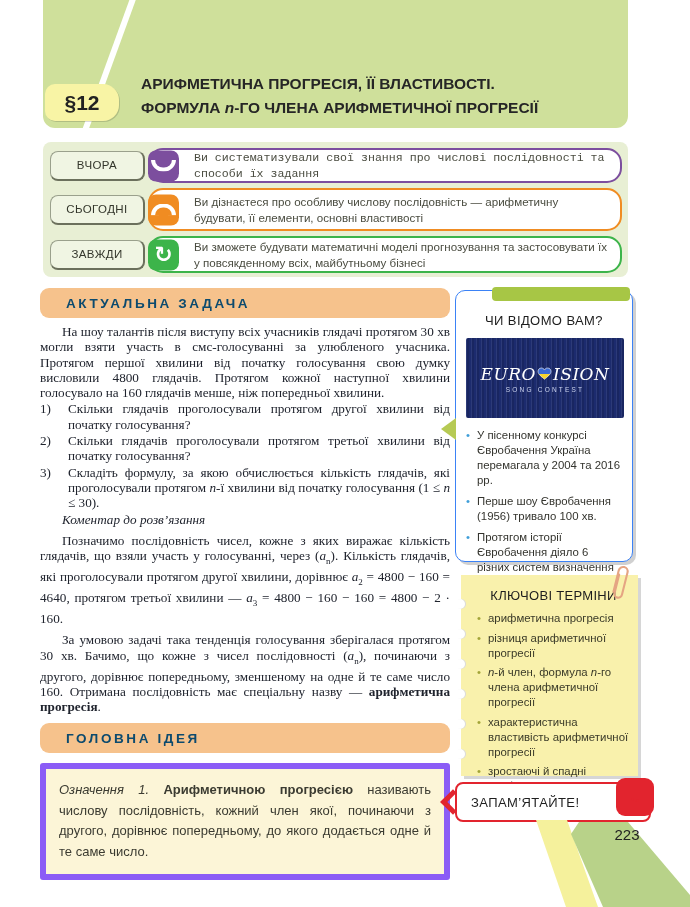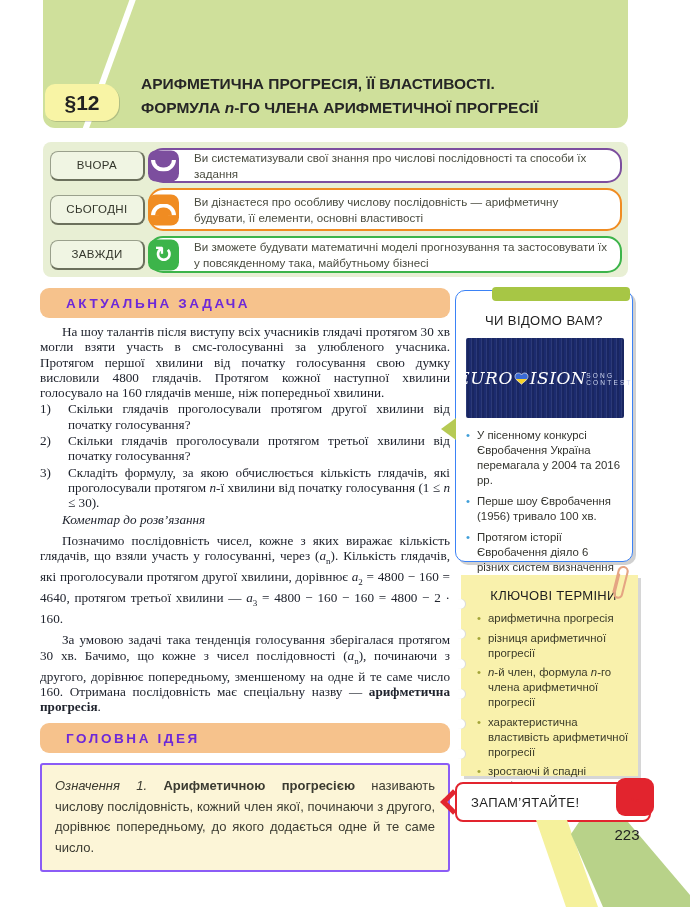--- a/index.html
+++ b/index.html
@@ -12,49 +12,49 @@
   .sec-tab{position:absolute;left:2px;top:84px;width:74px;height:37px;background:#f8f4a5;border-radius:10px 16px 16px 10px;display:flex;align-items:center;justify-content:center;font-weight:bold;font-size:21px;color:#222;box-shadow:1px 1px 0 rgba(0,0,0,.15);}
   .title{position:absolute;left:98px;top:72px;width:480px;font-weight:bold;font-size:15.5px;line-height:1.55;color:#262626;}
   .title .var{font-style:italic;}
 
   
   .timeline{position:absolute;left:43px;top:142px;width:585px;height:135px;background:#e8efd4;border-radius:8px;}
   .t-row{position:absolute;left:0;width:100%;}
   .t-label{position:absolute;left:7px;top:50%;transform:translateY(-50%);width:92px;height:27px;background:#f0f5e3;border:1px solid #9aa08c;border-right:2px solid #6b705c;border-bottom:2px solid #6b705c;border-radius:8px;display:flex;align-items:center;justify-content:center;font-size:11.5px;color:#33362b;letter-spacing:.4px;text-align:right;}
   .t-box{position:absolute;left:105px;right:6px;top:0;bottom:0;background:#fff;border:2px solid;border-radius:15px;display:flex;align-items:center;padding:2px 10px 2px 44px;box-sizing:border-box;font-size:11.6px;line-height:1.3;color:#4a4c40;}
   .t-icon{position:absolute;left:-2px;top:50%;transform:translateY(-50%);width:31px;height:31px;border-radius:8px;display:flex;align-items:center;justify-content:center;color:#fff;}
-  .row1{top:6px;height:35px;}  .row1 .t-box{border-color:#7c4e9e;} .row1 .t-icon{background:#7c4e9e;}
+  .row1{top:6px;height:35px;}  .row1 .t-box{border-color:#7c4e9e;font-family:Liberation Mono, monospace;} .row1 .t-icon{background:#7c4e9e;}
   .row2{top:46px;height:43px;} .row2 .t-box{border-color:#f08c22;} .row2 .t-icon{background:#f08c22;}
   .row3{top:94px;height:37px;} .row3 .t-box{border-color:#3cb44a;} .row3 .t-icon{background:#3cb44a;}
   .g-smile{width:17px;height:8px;border:4px solid #fff;border-top:none;border-radius:0 0 17px 17px;}
   .g-arc{width:17px;height:8px;border:4px solid #fff;border-bottom:none;border-radius:17px 17px 0 0;}
   .g-refresh{font-family:"DejaVu Sans",sans-serif;font-size:22px;font-weight:bold;line-height:1;}
 
   
   .main-col{position:absolute;left:40px;top:288px;width:410px;}
-  .band{height:30px;background:#f6c28c;border-radius:9px;display:flex;align-items:center;padding-left:26px;box-sizing:border-box;font-weight:bold;font-size:13.5px;letter-spacing:2.6px;color:#6d28d9;}
+  .band{height:30px;background:#f6c28c;border-radius:9px;display:flex;align-items:center;padding-left:26px;box-sizing:border-box;font-weight:bold;font-size:13.5px;letter-spacing:2.6px;color:#0c4a6e;}
   .serif{font-family:"Liberation Serif",serif;font-size:13.2px;line-height:15.3px;color:#20242e;text-align:justify;}
   .p-ind{text-indent:22px;margin:6px 0 1px 0;}
   .q{display:flex;margin:1px 0;}
   .qn{width:28px;flex:none;}
   .qt{flex:1;text-align:justify;}
   .var{font-style:italic;}
   sub{font-size:9px;}
   .comment{font-style:italic;margin:1px 0 1px 22px;}
   b.term{font-weight:bold;}
   .band2{margin-top:9px;}
-  .defbox{margin-top:10px;background:#fcf5d7;border:2px solid #8b5cf6;border-radius:3px;padding:11px 13px;font-size:13px;line-height:1.58;color:#3b3b31;text-align:justify;}
+  .defbox{margin-top:10px;background:#fcf5d7;border:6px solid #8b5cf6;border-radius:3px;padding:11px 13px;font-size:13px;line-height:1.58;color:#3b3b31;text-align:justify;}
   .def-label{font-style:italic;}
   .def-term{font-weight:bold;}
 
   
   .card{position:absolute;left:455px;top:290px;width:178px;height:272px;background:#fff;border:1px solid #3b82f6;border-radius:10px;box-shadow:3px 3px 0 rgba(120,120,120,.35);box-sizing:border-box;padding:18px 10px 8px 10px;}
   .card-tab{position:absolute;top:-4px;right:2px;width:138px;height:14px;background:#a7c645;border-radius:4px;}
   .card-title{text-align:center;font-size:13px;color:#1d1d1d;letter-spacing:.4px;margin:4px 0 10px 0;}
-  .eurobox{width:158px;height:80px;margin:0 auto;background:#1c2b6e;background-image:repeating-linear-gradient(90deg,rgba(255,255,255,.07) 0 1px,rgba(0,0,0,.12) 1px 3px,rgba(255,255,255,0) 3px 5px);display:flex;flex-direction:row;align-items:center;justify-content:center;border-radius:2px;}
+  .eurobox{width:158px;height:80px;margin:0 auto;background:#1c2b6e;background-image:repeating-linear-gradient(90deg,rgba(255,255,255,.07) 0 1px,rgba(0,0,0,.12) 1px 3px,rgba(255,255,255,0) 3px 5px);display:flex;flex-direction:column;align-items:center;justify-content:center;border-radius:2px;}
   .eurologo{display:flex;align-items:center;color:#fff;font-family:"DejaVu Serif",serif;font-style:italic;font-size:17px;letter-spacing:.5px;}
   .eurosub{font-size:6.5px;letter-spacing:2.2px;color:#cdd5ef;margin-top:2px;}
   .facts{list-style:none;margin:10px 0 0 0;padding:0;}
   .facts li{position:relative;padding-left:11px;margin-bottom:6px;font-size:11.4px;line-height:1.32;color:#34342e;}
   .facts li::before{content:"•";position:absolute;left:0;top:0;color:#3e9ed9;}
   .card-arrow{position:absolute;left:-15px;top:127px;width:0;height:0;border-top:11px solid transparent;border-bottom:11px solid transparent;border-right:15px solid #b6ca54;}
 
   .note{position:absolute;left:461px;top:575px;width:177px;height:201px;background:#f9f1ac;box-shadow:3px 3px 0 rgba(120,120,120,.3);box-sizing:border-box;padding:13px 8px 8px 16px;}
   .hole{position:absolute;left:-5px;width:10px;height:10px;border-radius:50%;background:#fff;box-shadow:inset -1px 0 0 rgba(0,0,0,.15);}
   .note-title{text-align:center;font-size:13px;color:#1d1d1d;letter-spacing:.3px;margin:0 0 8px 0;}
@@ -110,21 +110,21 @@
           </span>
         <span>Ви дізнаєтеся про особливу числову послідовність — арифметичну будувати, її елементи, основні властивості</span>
       </div>
     </div>
     <div class="t-row row3">
       <div class="t-label">ЗАВЖДИ</div>
       <div class="t-box">
         <span class="t-icon">
             <span class="g-refresh">↻</span>
           </span>
-        <span>Ви зможете будувати математичні моделі прогнозування та застосовувати їх у повсякденному така, майбутньому бізнесі</span>
+        <span>Ви зможете будувати математичні моделі прогнозування та застосовувати їх у повсякденному всіх, майбутньому бізнесі</span>
       </div>
     </div>
   </div>
 
   <div class="main-col">
     <div class="band">АКТУАЛЬНА ЗАДАЧА</div>
 
     <div class="serif">
       <p class="p-ind">На шоу талантів після виступу всіх учасників глядачі протягом 30 хв могли взяти участь в смс-голосуванні за улюбленого учасника. Протягом першої хвилини від початку голосування свою думку висловили 4800 глядачів. Протягом кожної наступної хвилини голосувало на 160 глядачів менше, ніж попередньої хвилини.</p>
 

